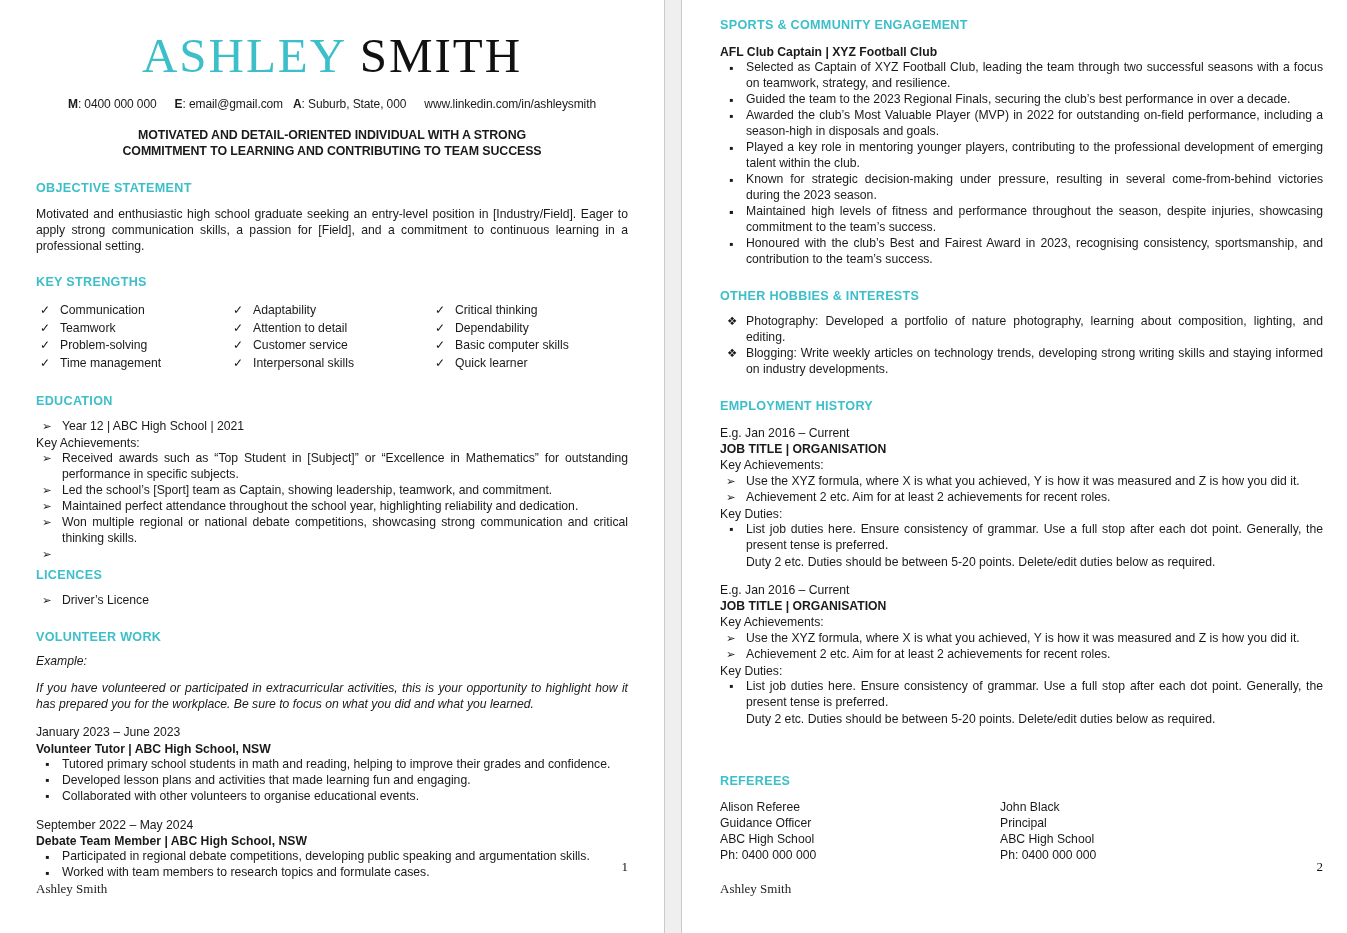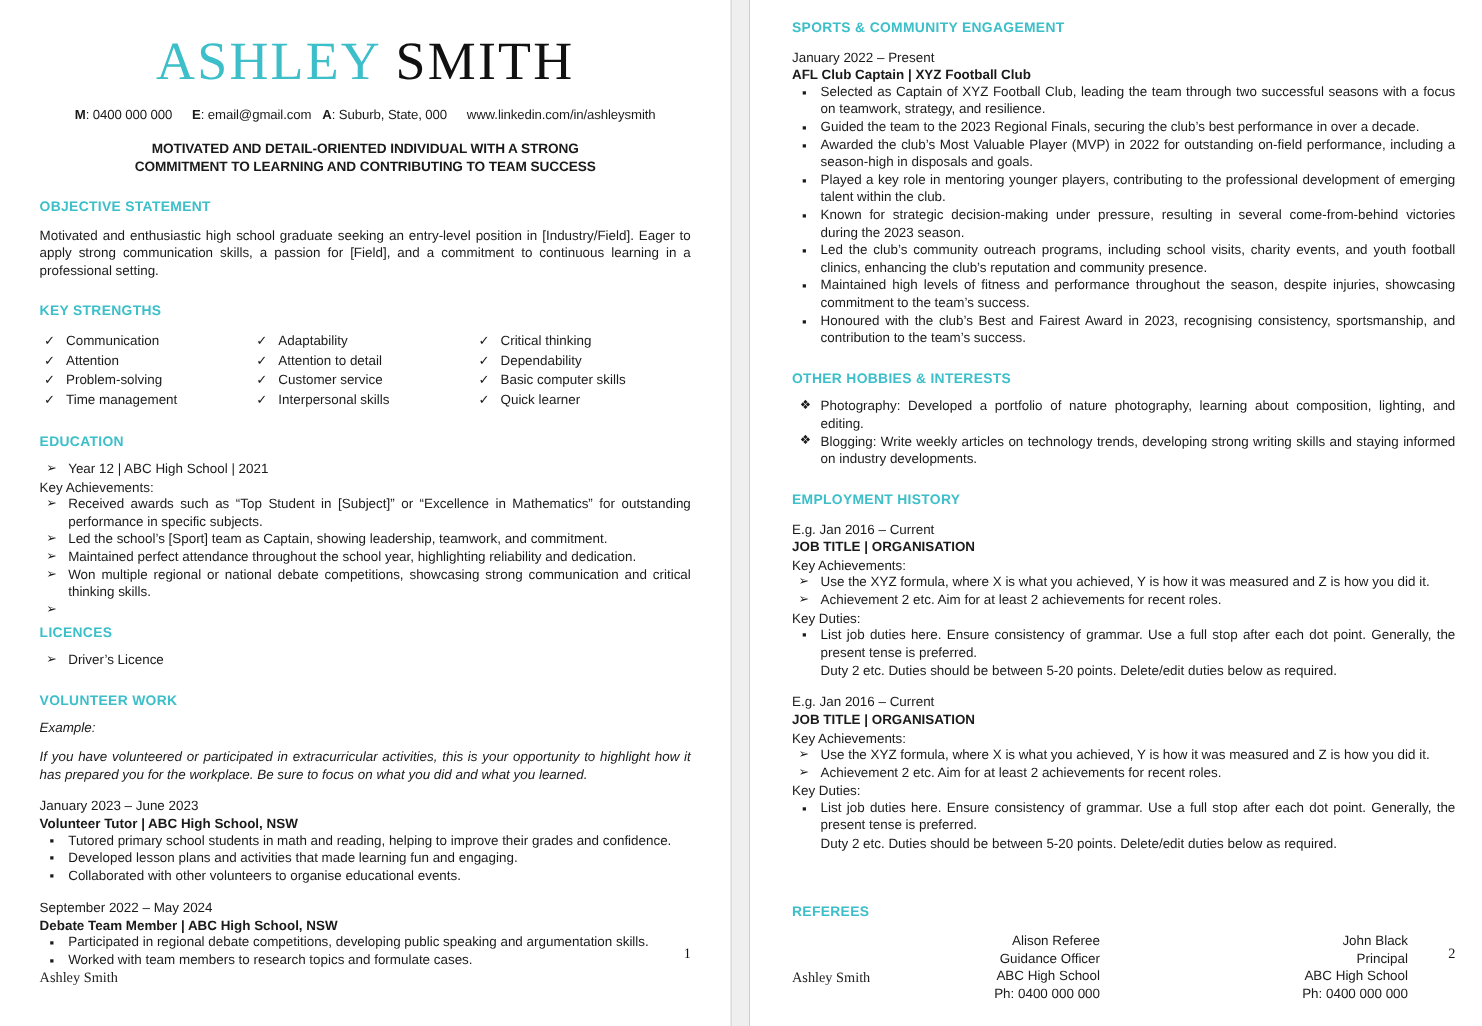--- a/index.html
+++ b/index.html
@@ -126,21 +126,21 @@
   .strengths .col.c2 { width: 205px; }
   .strengths .col.c3 { width: 200px; }
   .strengths ul.blist > li { padding-left: 24px; text-align: left; line-height: 1.44; }
 
   
   .referees {
     display: flex;
     margin-top: 12px;
   }
   .referees .rcol { width: 280px; }
-  .referees .rcol .plainline { line-height: 1.30; text-align: right; }
+  .referees .rcol .plainline { line-height: 1.30; }
 
   
   .pagenum {
     position: absolute;
     right: 36px;
     bottom: 58px;
     font-family: "Liberation Serif", serif;
     font-size: 13px;
     color: #111;
   }
@@ -179,21 +179,21 @@
     </div>
 
     <div class="sec-head">OBJECTIVE STATEMENT</div>
     <div class="para">Motivated and enthusiastic high school graduate seeking an entry-level position in [Industry/Field]. Eager to apply strong communication skills, a passion for [Field], and a commitment to continuous learning in a professional setting.</div>
 
     <div class="sec-head">KEY STRENGTHS</div>
     <div class="strengths">
       <div class="col c1">
         <ul class="blist chk">
             <li><span class="bullet">✓</span><span>Communication</span></li>
-            <li><span class="bullet">✓</span><span>Attention</span></li>
+            <li><span class="bullet">✓</span><span>Teamwork</span></li>
             <li><span class="bullet">✓</span><span>Problem-solving</span></li>
             <li><span class="bullet">✓</span><span>Time management</span></li>
           </ul>
       </div>
       <div class="col c2">
         <ul class="blist chk">
             <li><span class="bullet">✓</span><span>Adaptability</span></li>
             <li><span class="bullet">✓</span><span>Attention to detail</span></li>
             <li><span class="bullet">✓</span><span>Customer service</span></li>
             <li><span class="bullet">✓</span><span>Interpersonal skills</span></li>
@@ -255,29 +255,28 @@
     <div class="pagenum">1</div>
     <div class="footer-name">Ashley Smith</div>
   </div>
 
   <div class="page-gap"></div>
 
   <div class="page page-right">
 
     <div class="sec-head">SPORTS &amp; COMMUNITY ENGAGEMENT</div>
     <div class="block-gap"></div>
-    <div class="plainline">January 2022 – Present</div>
     <div class="plainline bold">AFL Club Captain | XYZ Football Club</div>
     <ul class="blist sq">
         <li><span class="bullet">▪</span><span>Selected as Captain of XYZ Football Club, leading the team through two successful seasons with a focus on teamwork, strategy, and resilience.</span></li>
         <li><span class="bullet">▪</span><span>Guided the team to the 2023 Regional Finals, securing the club’s best performance in over a decade.</span></li>
         <li><span class="bullet">▪</span><span>Awarded the club’s Most Valuable Player (MVP) in 2022 for outstanding on-field performance, including a season-high in disposals and goals.</span></li>
         <li><span class="bullet">▪</span><span>Played a key role in mentoring younger players, contributing to the professional development of emerging talent within the club.</span></li>
         <li><span class="bullet">▪</span><span>Known for strategic decision-making under pressure, resulting in several come-from-behind victories during the 2023 season.</span></li>
-        <li><span class="bullet">▪</span><span>Led the club’s community outreach programs, including school visits, charity events, and youth football clinics, enhancing the club’s reputation and community presence.</span></li>
+        <li><span class="bullet">▪</span></li>
         <li><span class="bullet">▪</span><span>Maintained high levels of fitness and performance throughout the season, despite injuries, showcasing commitment to the team’s success.</span></li>
         <li><span class="bullet">▪</span><span>Honoured with the club’s Best and Fairest Award in 2023, recognising consistency, sportsmanship, and contribution to the team’s success.</span></li>
       </ul>
 
     <div class="sec-head">OTHER HOBBIES &amp; INTERESTS</div>
     <ul class="blist dia mt">
         <li><span class="bullet">❖</span><span>Photography: Developed a portfolio of nature photography, learning about composition, lighting, and editing.</span></li>
         <li><span class="bullet">❖</span><span>Blogging: Write weekly articles on technology trends, developing strong writing skills and staying informed on industry developments.</span></li>
       </ul>
 

